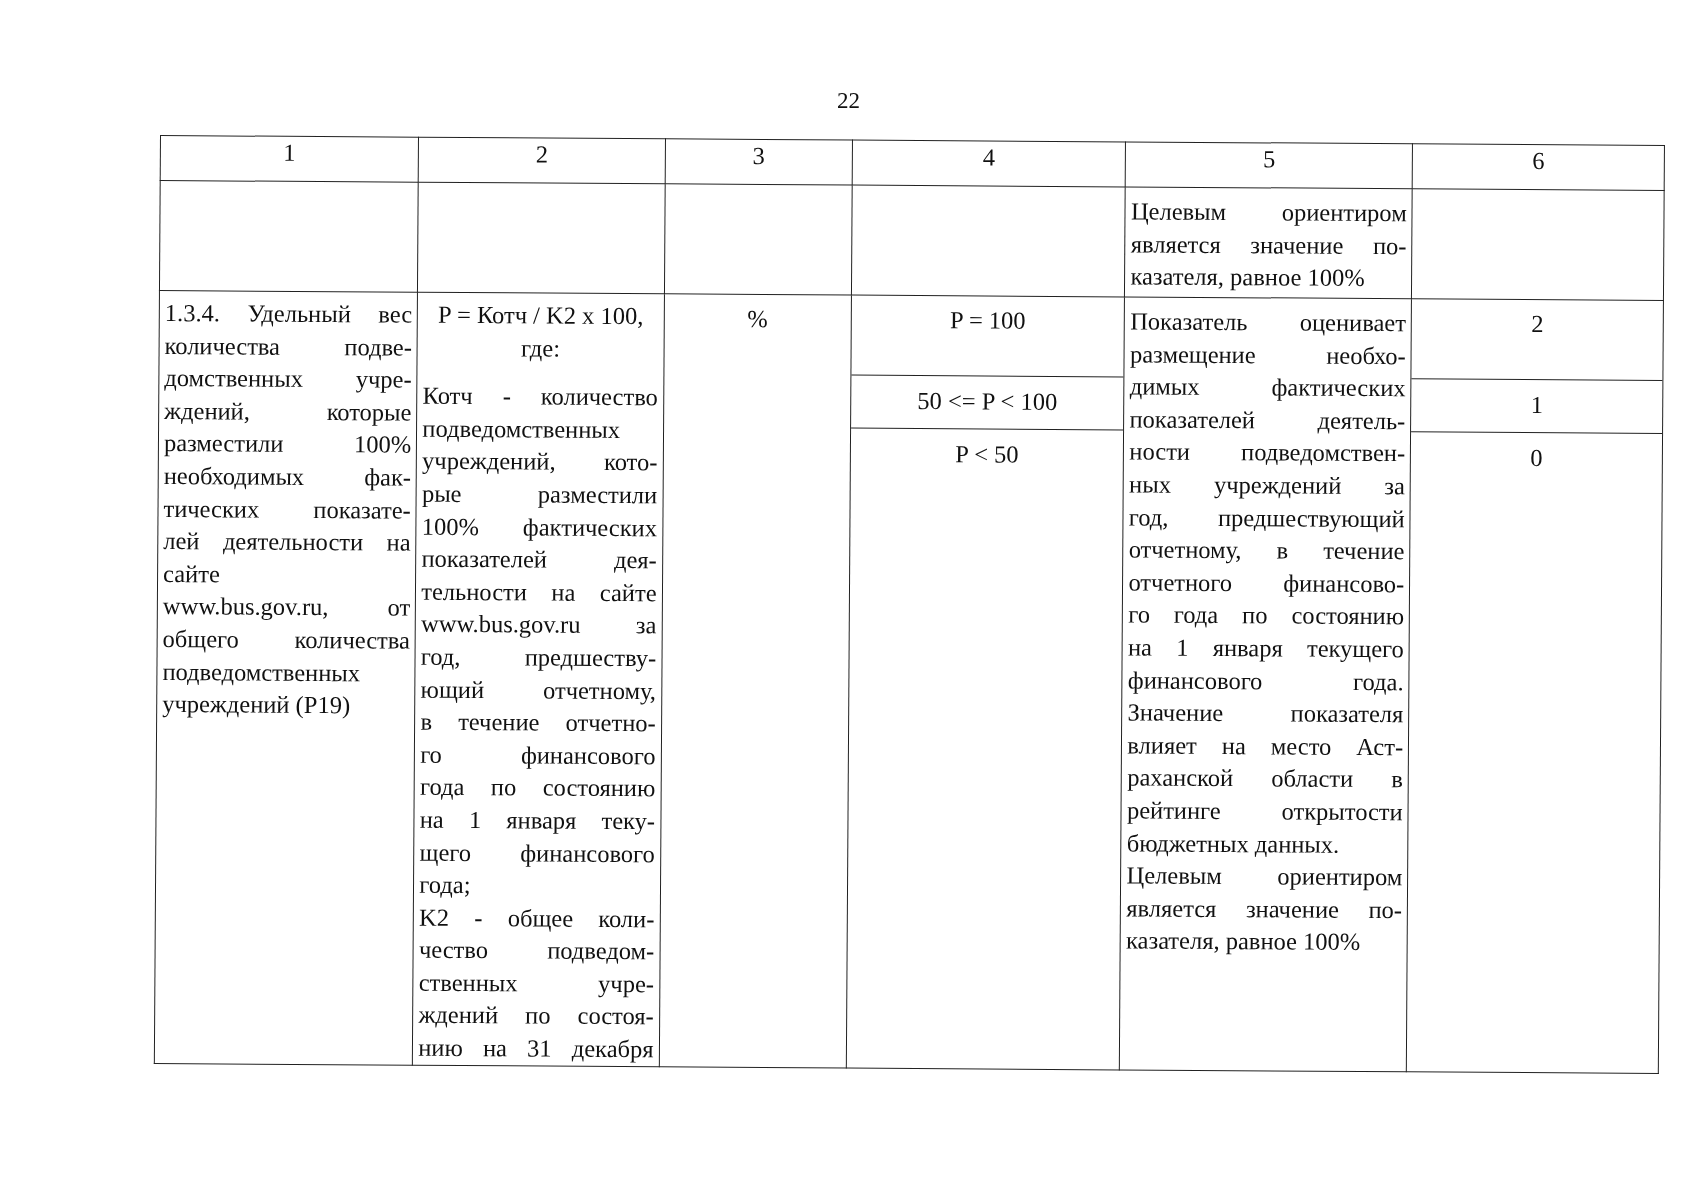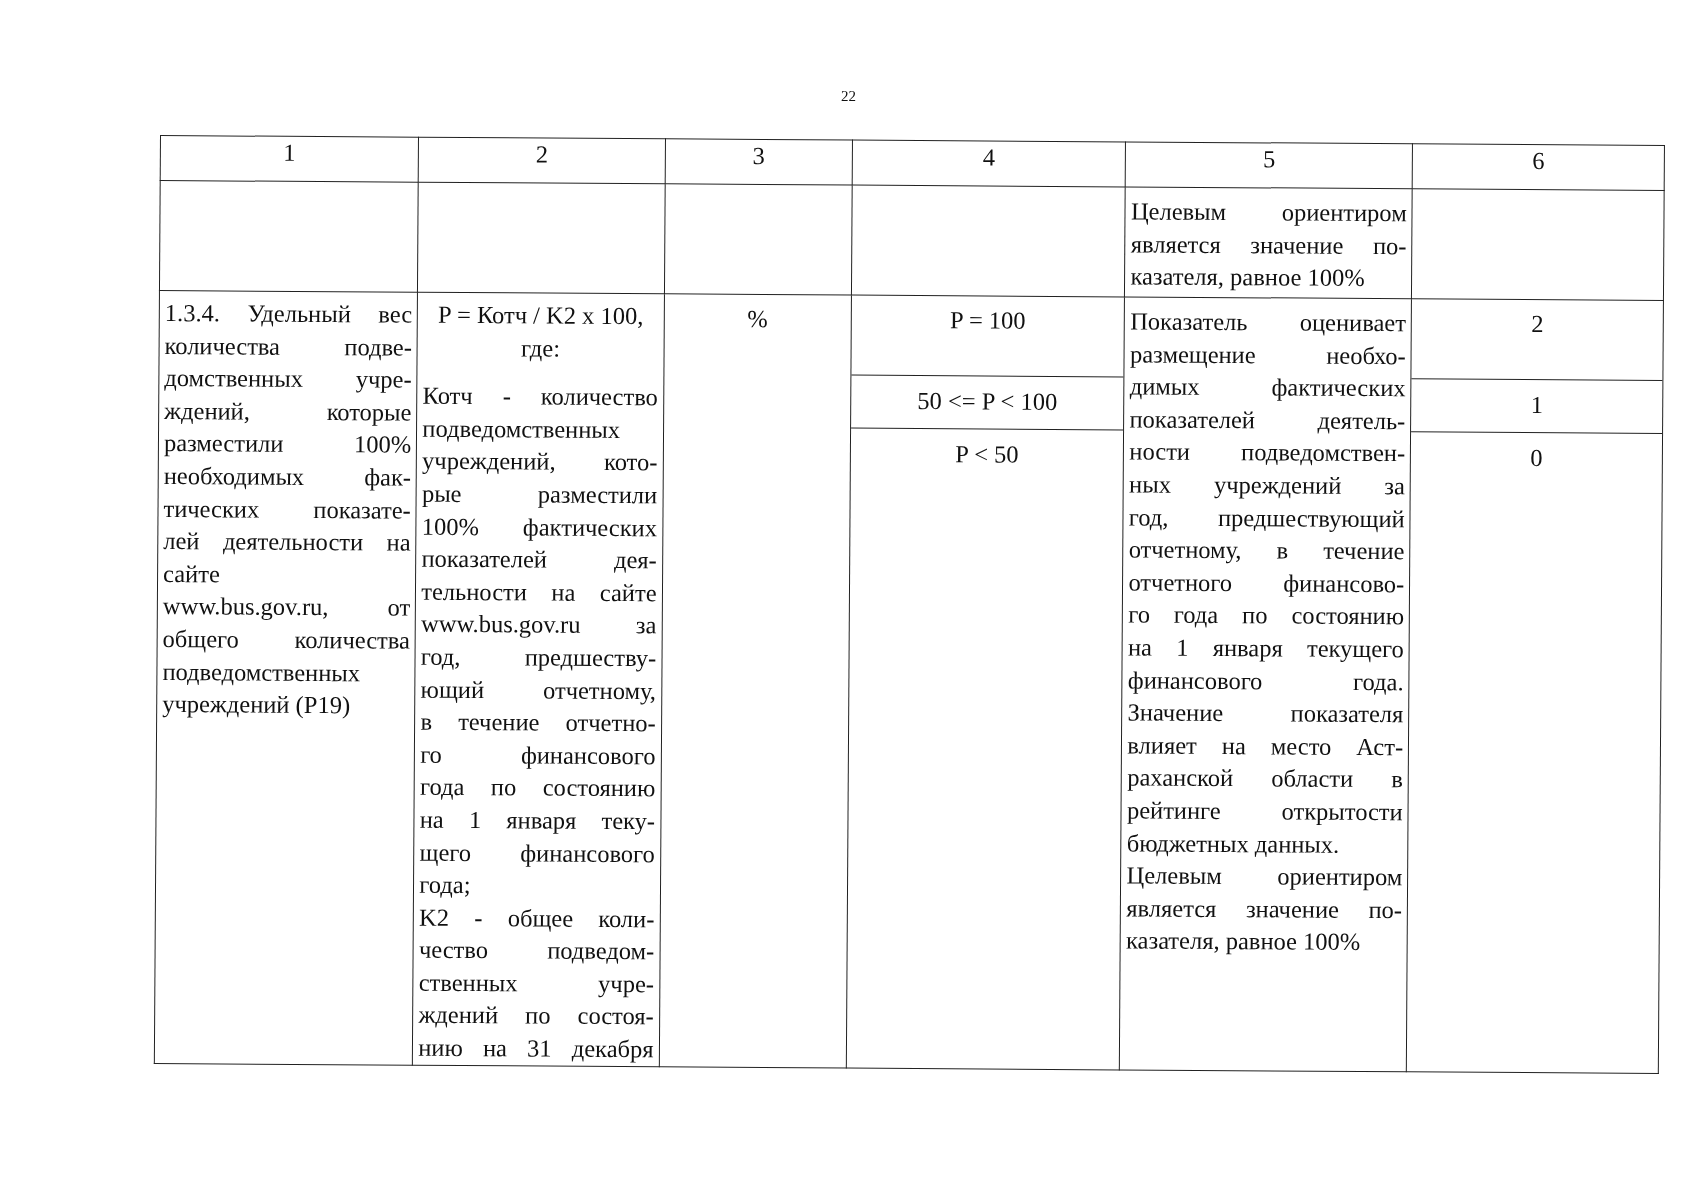--- a/index.html
+++ b/index.html
@@ -3,21 +3,21 @@
   <meta charset="utf-8">
   <style>
     html, body { margin: 0; padding: 0; background: #ffffff; }
     body {
       width: 1697px; height: 1200px; position: relative; overflow: hidden;
       font-family: "Liberation Serif", "DejaVu Serif", serif;
       color: #111;
     }
     .page-number {
       position: absolute; left: 0; width: 1697px; top: 88px;
-      text-align: center; font-size: 15px;
+      text-align: center; font-size: 23px;
     }
     table.doc {
       position: absolute; left: 160px; top: 135px;
       width: 1505px;
       border-collapse: collapse;
       table-layout: fixed;
       transform: rotate(0.38deg);
       transform-origin: left top;
     }
     table.doc td {

